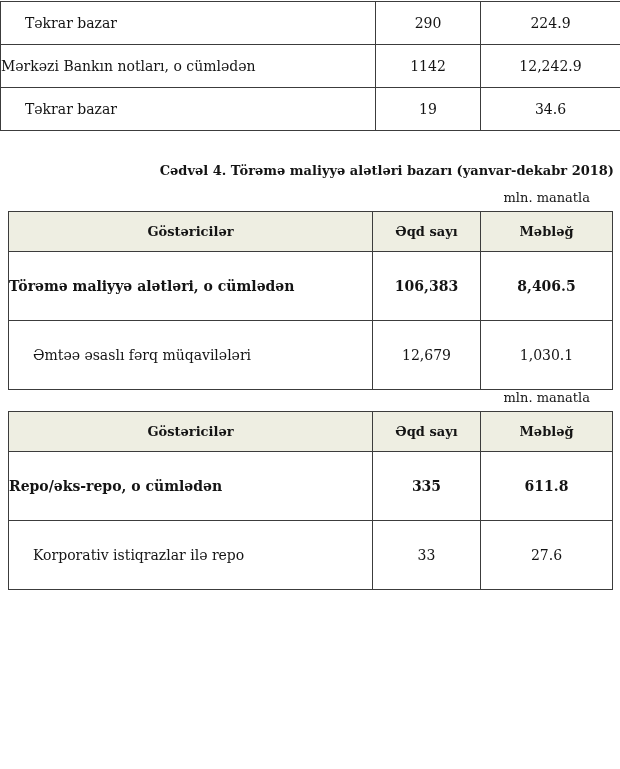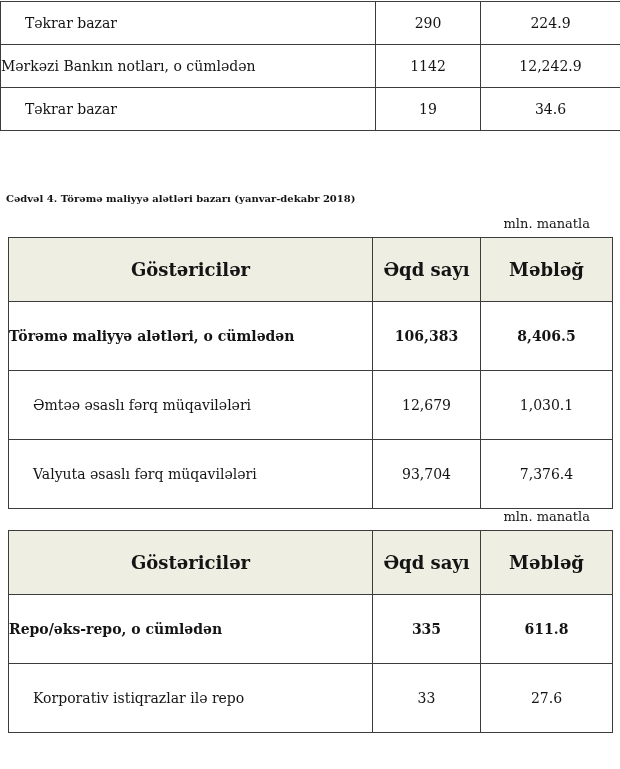--- a/index.html
+++ b/index.html
@@ -14,38 +14,38 @@
     overflow: hidden;
   }
   table { border-collapse: collapse; table-layout: fixed; }
   .tbl td, .tbl th { border: 1px solid #3c3c3c; padding: 0; }
 
   .top-tbl { width: 620px; margin-top: 1px; }
   .top-tbl td { height: 43px; }
 
   .body-tbl { width: 604px; margin-left: 8px; }
   .body-tbl th {
-    height: 64px;
+    height: 40px;
     background: #eeeee2;
     font-weight: bold;
     text-align: center;
-    font-size: 18px;
+    font-size: 13px;
   }
   .body-tbl td { height: 69px; }
 
   .c1 { text-align: left; padding-left: 17px; }
   .c1.indent { padding-left: 24px; }
   .c2, .c3 { text-align: center; }
   tr.bold td { font-weight: bold; }
 
   .tbl-title {
-    text-align: left;
+    text-align: right;
     font-weight: bold;
-    font-size: 10px;
-    margin: 62px 6px 12px 6px;
+    font-size: 13px;
+    margin: 32px 6px 12px 6px;
   }
   .tbl-title.second { margin-top: 72px; }
   .unit {
     text-align: right;
     padding-right: 30px;
     font-size: 13px;
     margin-bottom: 6px;
   }
 </style>
 </head>
@@ -98,25 +98,20 @@
       <tr class="bold">
         <td class="c1">Törəmə maliyyə alətləri, o cümlədən</td>
         <td class="c2">106,383</td>
         <td class="c3">8,406.5</td>
       </tr>
       <tr>
         <td class="c1 indent">Əmtəə əsaslı fərq müqavilələri</td>
         <td class="c2">12,679</td>
         <td class="c3">1,030.1</td>
       </tr>
-      <tr>
-        <td class="c1 indent">Valyuta əsaslı fərq müqavilələri</td>
-        <td class="c2">93,704</td>
-        <td class="c3">7,376.4</td>
-      </tr>
     </tbody>
   </table>
 
   <div class="unit">mln. manatla</div>
 
   <table class="tbl body-tbl">
     <colgroup>
       <col style="width:364px">
         <col style="width:108px">
         <col style="width:132px">

